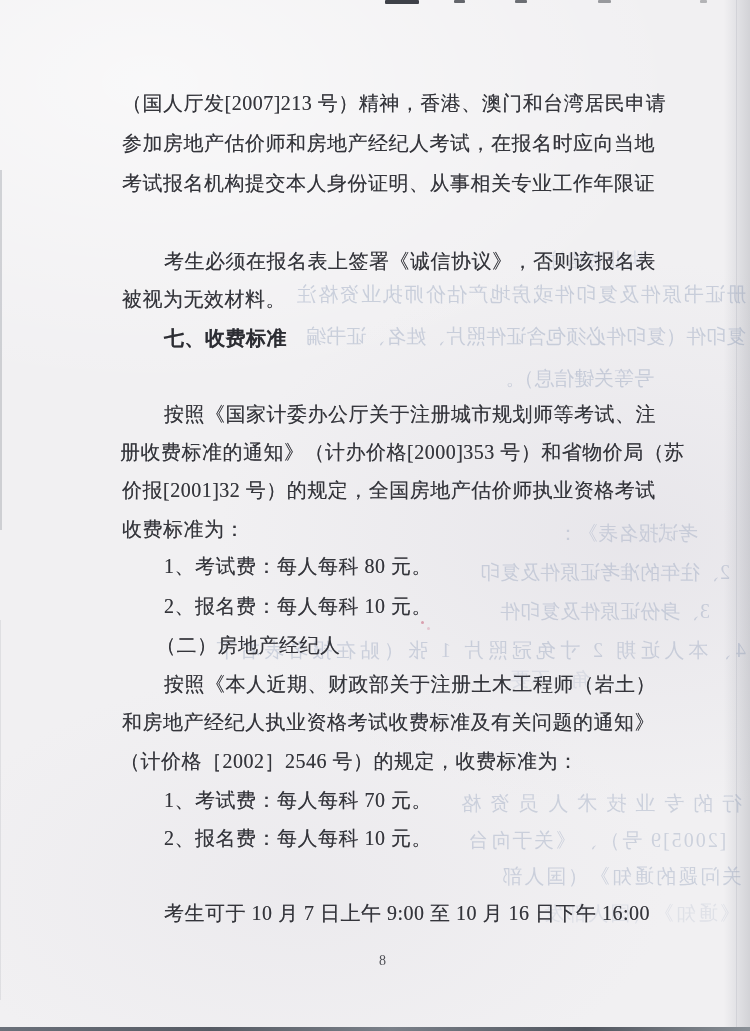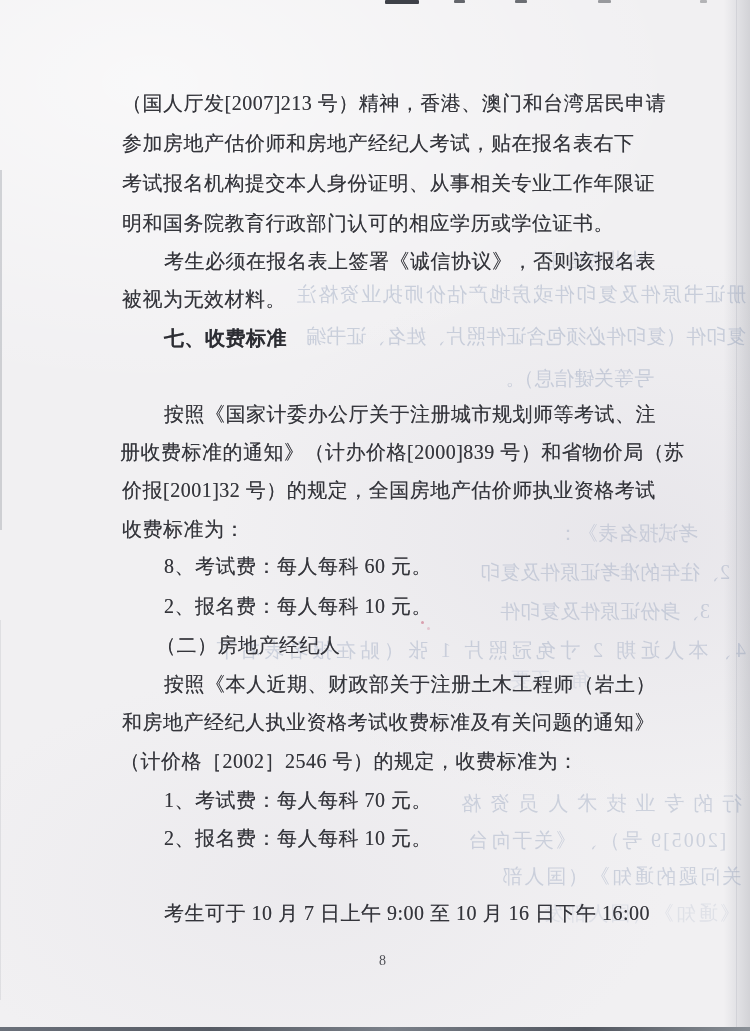--- a/index.html
+++ b/index.html
@@ -68,31 +68,30 @@
   <div class="ghost" style="top:559px;right:20px;opacity:.28">2、往年的准考证原件及复印</div>
   <div class="ghost" style="top:598px;right:40px;opacity:.28">3、身份证原件及复印件</div>
   <div class="ghost" style="top:637px;right:4px;opacity:.28;letter-spacing:4px">4、本人近期 2 寸免冠照片 1 张（贴在报名表右下</div>
   <div class="ghost" style="top:666px;right:160px;opacity:.14">角，不要</div>
   <div class="ghost" style="top:790px;right:8px;opacity:.28;letter-spacing:9px">行的专业技术人员资格</div>
   <div class="ghost" style="top:827px;right:24px;opacity:.28;letter-spacing:2px">[2005]9 号）、《关于向台</div>
   <div class="ghost" style="top:863px;right:8px;opacity:.28;letter-spacing:2px">关问题的通知》（国人部</div>
   <div class="ghost" style="top:900px;right:10px;opacity:.13;letter-spacing:2px">《通知》（国人部发</div>
 
   <div class="line" style="top:90px;left:122px">（国人厅发[2007]213 号）精神，香港、澳门和台湾居民申请</div>
-  <div class="line" style="top:130px;left:122px">参加房地产估价师和房地产经纪人考试，贴在报名表右下</div>
+  <div class="line" style="top:130px;left:122px">参加房地产估价师和房地产经纪人考试，在报名时应向当地</div>
   <div class="line" style="top:170px;left:122px">考试报名机构提交本人身份证明、从事相关专业工作年限证</div>
-  <div class="line" style="top:210px;left:122px">明和国务院教育行政部门认可的相应学历或学位证书。</div>
   <div class="line" style="top:248px;left:164px">考生必须在报名表上签署《诚信协议》，否则该报名表</div>
   <div class="line" style="top:286px;left:122px">被视为无效材料。</div>
   <div class="line hd" style="top:325px;left:164px">七、收费标准</div>
   <div class="line" style="top:401px;left:164px">按照《国家计委办公厅关于注册城市规划师等考试、注</div>
-  <div class="line" style="top:439px;left:120px">册收费标准的通知》（计办价格[2000]839 号）和省物价局（苏</div>
+  <div class="line" style="top:439px;left:120px">册收费标准的通知》（计办价格[2000]353 号）和省物价局（苏</div>
   <div class="line" style="top:477px;left:122px">价报[2001]32 号）的规定，全国房地产估价师执业资格考试</div>
   <div class="line" style="top:516px;left:122px">收费标准为：</div>
-  <div class="line" style="top:553px;left:164px">8、考试费：每人每科 60 元。</div>
+  <div class="line" style="top:553px;left:164px">1、考试费：每人每科 80 元。</div>
   <div class="line" style="top:593px;left:164px">2、报名费：每人每科 10 元。</div>
   <div class="line" style="top:632px;left:156px">（二）房地产经纪人</div>
   <div class="line" style="top:671px;left:164px">按照《本人近期、财政部关于注册土木工程师（岩土）</div>
   <div class="line" style="top:709px;left:122px">和房地产经纪人执业资格考试收费标准及有关问题的通知》</div>
   <div class="line" style="top:748px;left:120px">（计价格［2002］2546 号）的规定，收费标准为：</div>
   <div class="line" style="top:787px;left:164px">1、考试费：每人每科 70 元。</div>
   <div class="line" style="top:825px;left:164px">2、报名费：每人每科 10 元。</div>
   <div class="line" style="top:900px;left:164px">考生可于 10 月 7 日上午 9:00 至 10 月 16 日下午 16:00</div>
 
   <div class="pagenum">8</div>

